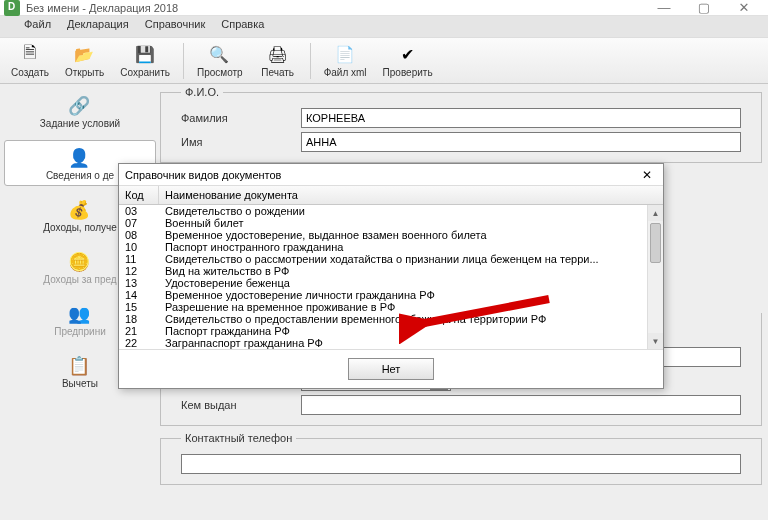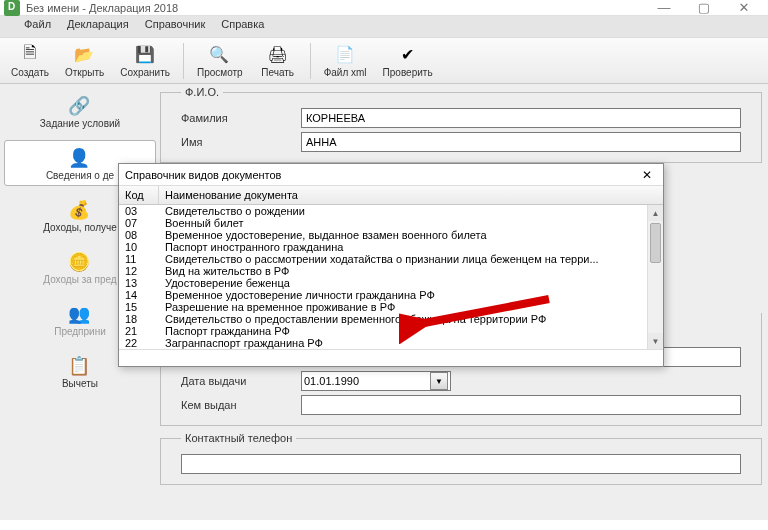--- a/index.html
+++ b/index.html
@@ -249,20 +249,21 @@
           <div class="c1">Загранпаспорт гражданина РФ</div>
         </div>
       </div>
     <div class="scroll">
       <div class="ar up">▲</div>
       <div class="thumb"></div>
       <div class="ar dn">▼</div>
     </div>
   </div>
   <div class="dlg-btns">
+    <div class="dlg-btn">Нет</div>
   </div>
 
   <svg class="red-arrow" width="160" height="60">
     <defs>
         <marker id="ah" markerWidth="12" markerHeight="10" refX="2" refY="5" orient="auto">
           <polygon points="12,0 0,5 12,10" fill="#d40000"></polygon>
         </marker>
       </defs>
     <line x1="150" y1="15" x2="20" y2="40" stroke="#d40000" stroke-width="8" marker-end="url(#ah)"></line>
   </svg>

